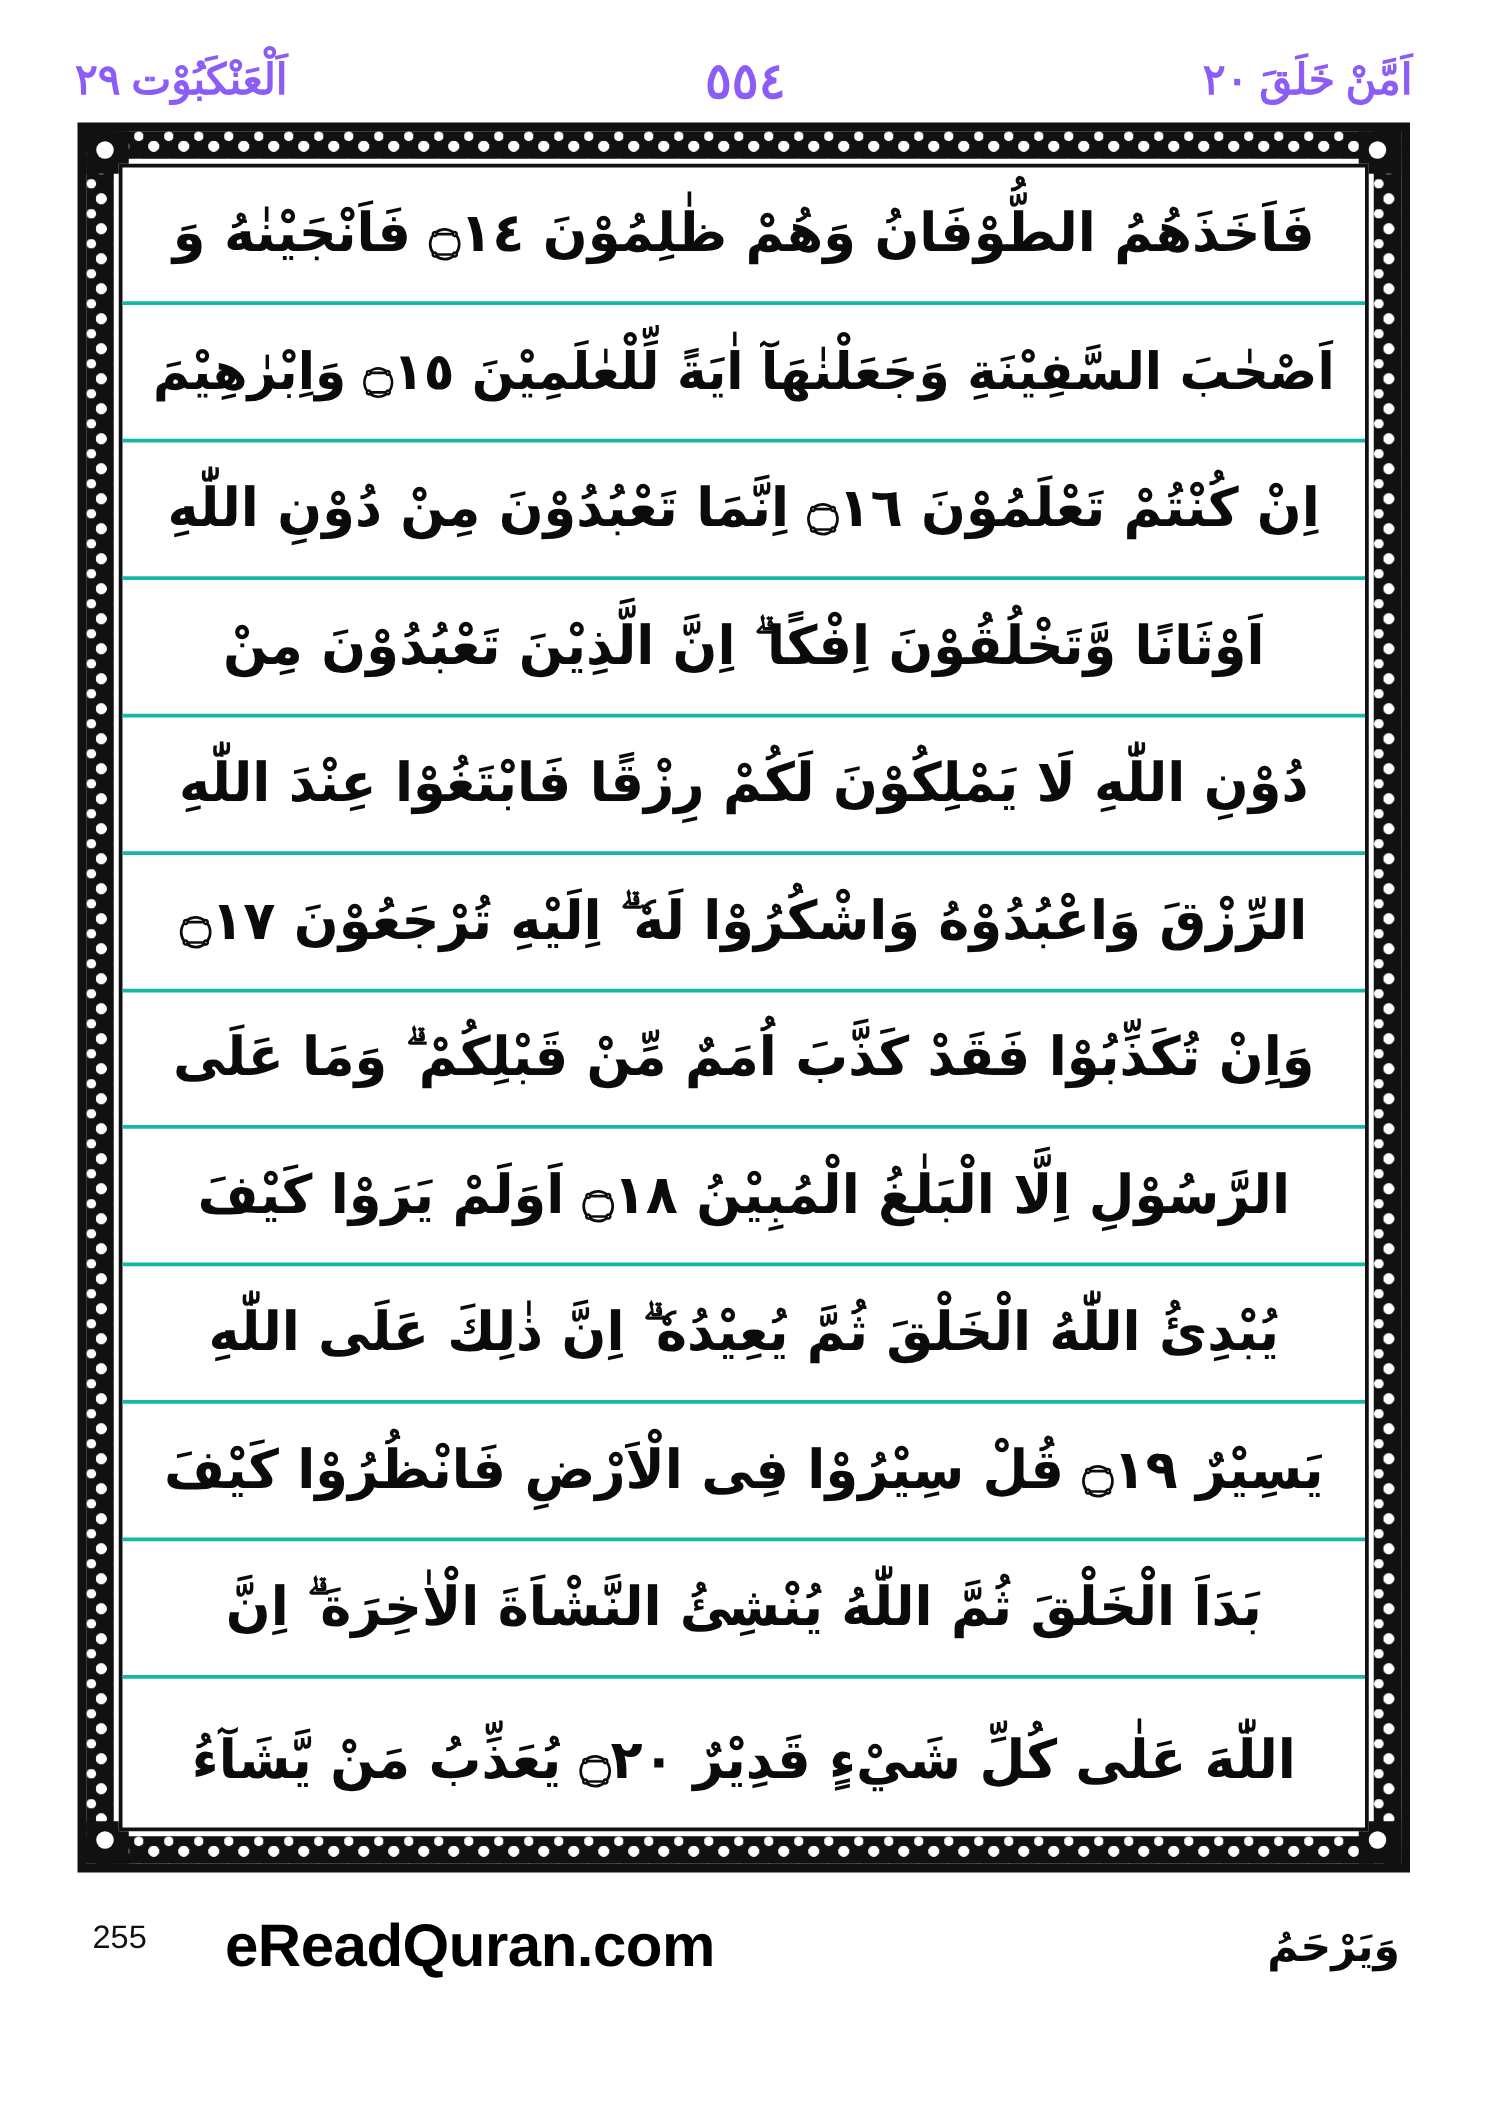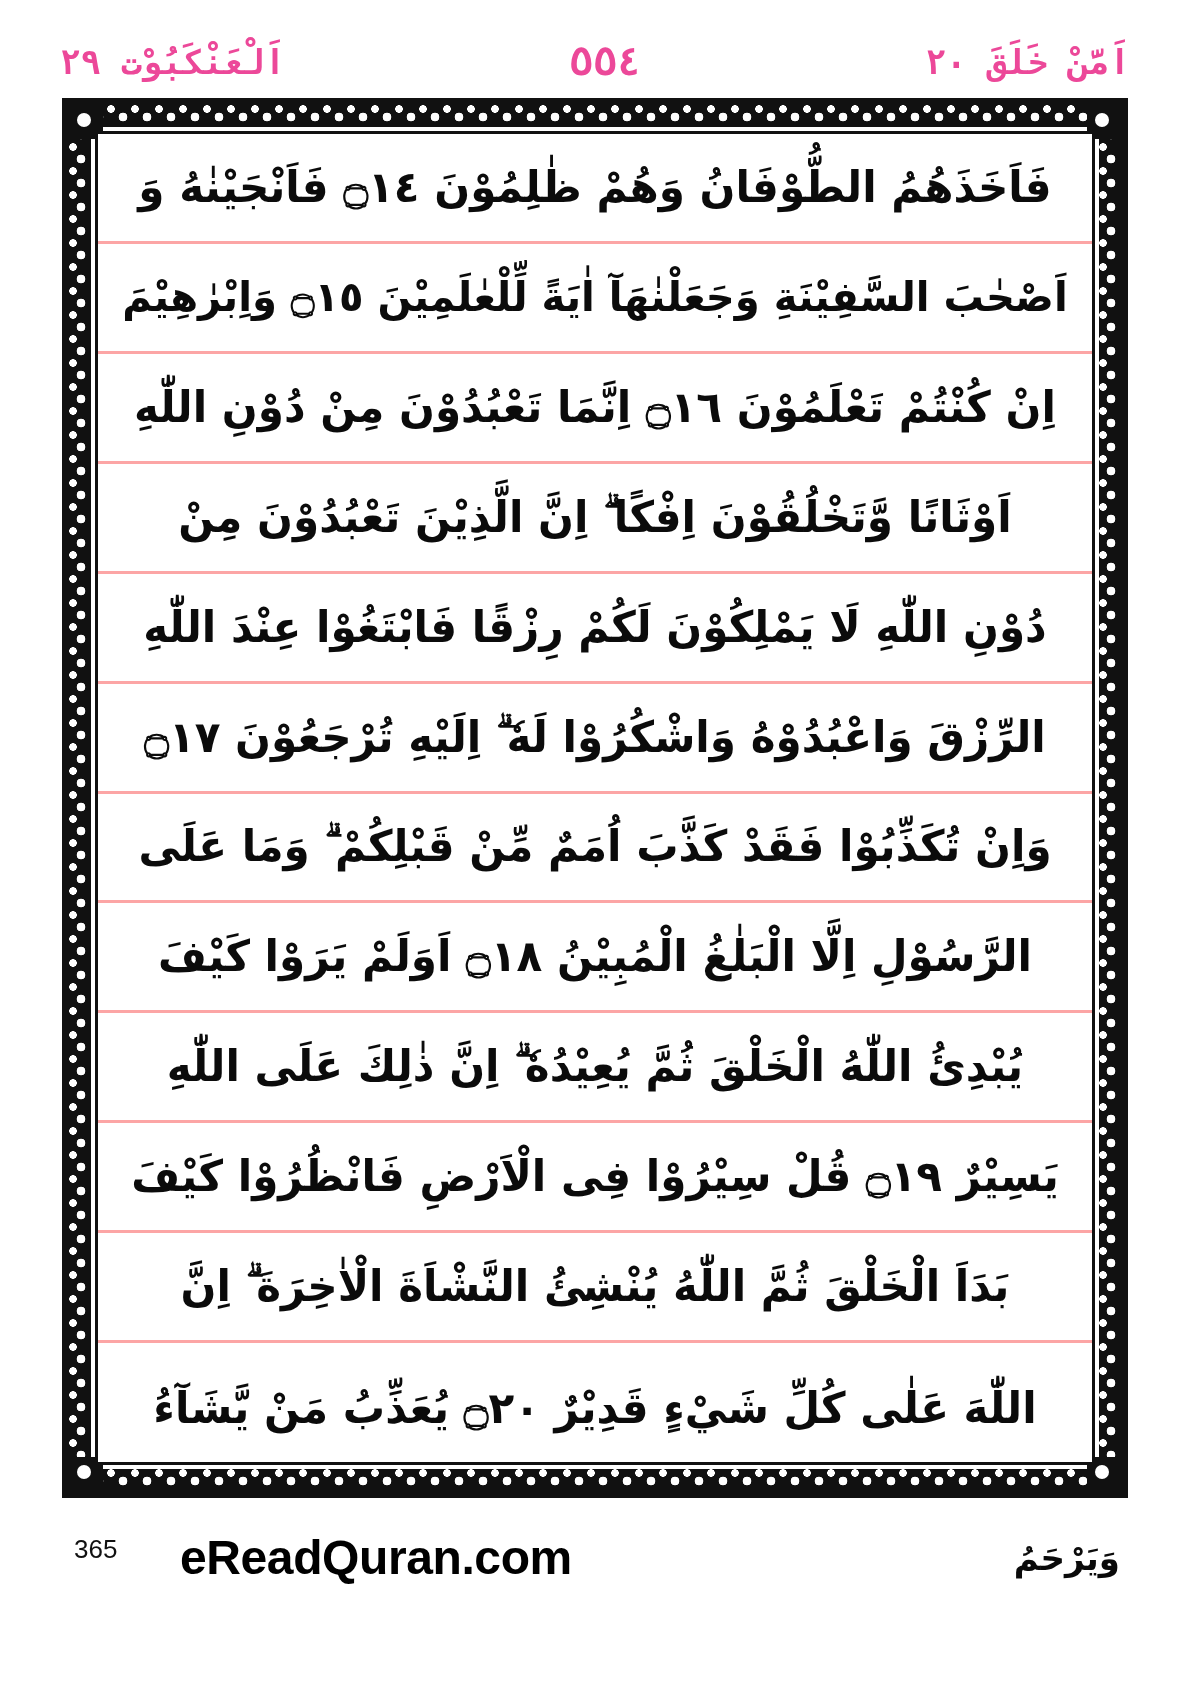--- a/index.html
+++ b/index.html
@@ -25,24 +25,24 @@
     top: 38px;
     left: 60px;
     right: 60px;
     height: 54px;
     display: flex;
     align-items: center;
     justify-content: space-between;
     direction: rtl;
   }
   .hdr-item {
-    font-family: Liberation Mono, monospace;
+    font-family: Liberation Serif, serif;
     font-size: 34px;
     font-weight: 700;
-    color: #ec4899;
+    color: #8b5cf6;
     line-height: 1;
     white-space: nowrap;
     letter-spacing: 0.5px;
   }
   .hdr-juz  { text-align: center; }
   .hdr-page { font-size: 40px; letter-spacing: 2px; }
   .hdr-surah{ text-align: left; }
 
   
   .frame-outer {
@@ -121,21 +121,21 @@
     right: 26px;
     bottom: 26px;
     border: 3px solid #111111;
     box-sizing: border-box;
     background: #ffffff;
     display: flex;
     flex-direction: column;
   }
   .ayah-line {
     flex: 1 1 0;
-    border-bottom: 3px solid #fca5a5;
+    border-bottom: 3px solid #14b8a6;
     display: flex;
     align-items: center;
     justify-content: center;
     direction: rtl;
     overflow: hidden;
     padding: 0 6px;
     box-sizing: border-box;
   }
   .ayah-line:last-child { border-bottom: none; margin-top: 12px; }
   .ayah-text {
@@ -272,16 +272,16 @@
       <div class="ayah-line">
         <div class="ayah-text" style="font-size: 43px;">اللّٰهَ عَلٰى كُلِّ شَيْءٍ قَدِيْرٌ ۝٢٠ يُعَذِّبُ مَنْ يَّشَآءُ</div>
       </div>
     </div>
 
   </div>
 
   <div class="page-footer">
     <div class="footer-catchword">وَيَرْحَمُ</div>
     <div class="footer-brand">eReadQuran.com</div>
-    <div class="footer-pagenum">365</div>
+    <div class="footer-pagenum">255</div>
   </div>
 
 </div>
 
 </body></html>

